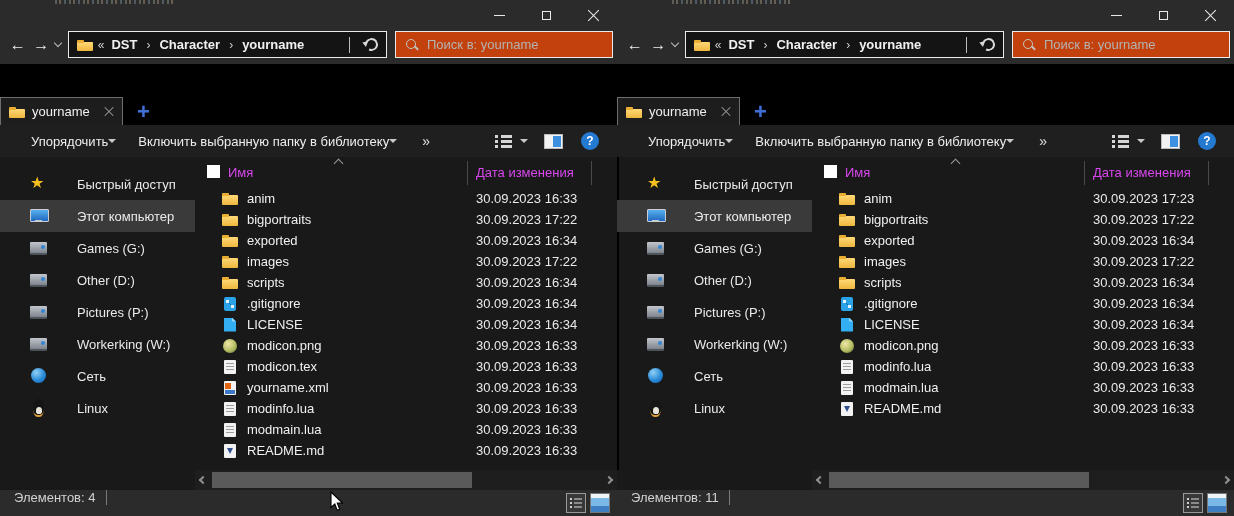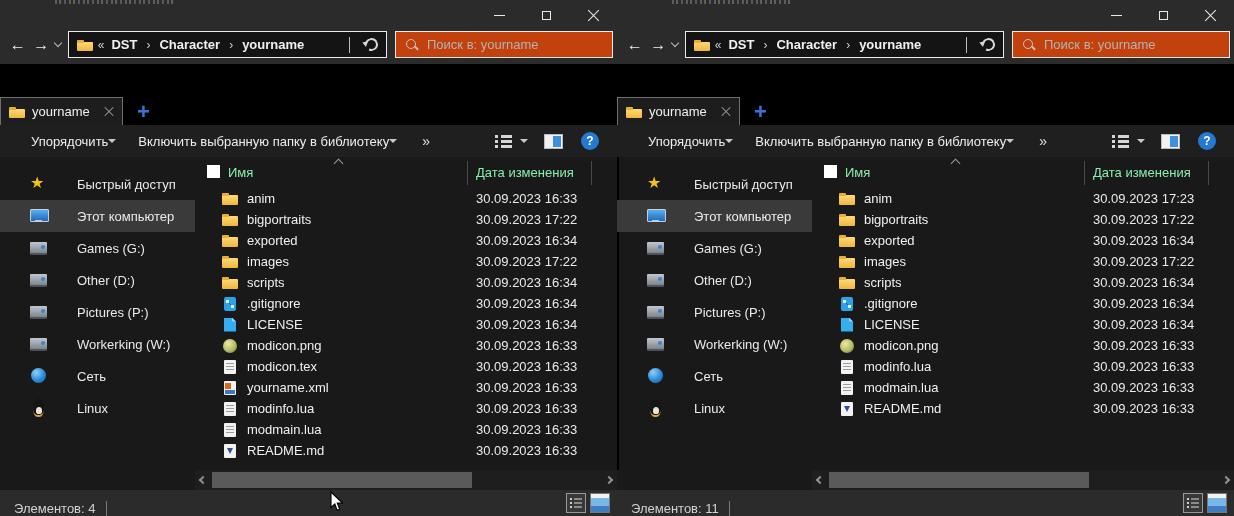--- a/index.html
+++ b/index.html
@@ -94,21 +94,21 @@
     background:linear-gradient(#c2c6cc,#7e848c); border-radius:1px; border-bottom:2px solid #4e545c; }
   .sicon.i-drive::after { content:''; position:absolute; right:3px; top:6px; width:4px; height:4px; border-radius:50%; background:#2f86d8; }
   .sicon.i-network::before { content:''; position:absolute; left:1px; top:1px; width:15px; height:15px; border-radius:50%;
     background:radial-gradient(circle at 35% 30%, #8fd0f5, #2a8ad8 55%, #0e5fb0); }
   .sicon.i-linux::before { content:''; position:absolute; left:3px; top:0; width:11px; height:16px;
     background:#141414; border-radius:50% 50% 42% 42%; border-bottom:2px solid #e0a03a; }
   .sicon.i-linux::after { content:''; position:absolute; left:6px; top:8px; width:6px; height:7px;
     background:#e8e4da; border-radius:50% 50% 40% 40%; }
 
   .filepane { flex:1; position:relative; background:#191919; }
-  .list-header { height:31px; position:relative; color:#86efac; }
+  .list-header { height:31px; position:relative; color:#d946ef; }
   .hdr-check { position:absolute; left:12px; top:8px; width:13px; height:13px; background:#fff; border:1px solid #fff; }
   .hdr-name { position:absolute; left:33px; top:8px; }
   .hdr-sort { position:absolute; left:140px; top:3px; width:7px; height:7px; border-left:1px solid #9a9a9a; border-top:1px solid #9a9a9a; transform:rotate(45deg); }
   .hdr-sep1 { position:absolute; left:272px; top:4px; width:1px; height:24px; background:#4a4a4a; }
   .hdr-date { position:absolute; left:281px; top:8px; }
   .hdr-sep2 { position:absolute; left:396px; top:4px; width:1px; height:24px; background:#4a4a4a; }
 
   .file-row { height:21px; position:relative; }
   .fcell-name { position:absolute; left:27px; top:0; height:21px; display:flex; align-items:center; gap:9px; color:#f0f0f0; }
   .fcell-date { position:absolute; left:281px; top:0; height:21px; display:flex; align-items:center; color:#eaeaea; }
@@ -147,21 +147,21 @@
   .hscroll-row { height:20px; display:flex; flex:0 0 auto; }
   .side-fill { width:195px; background:#191919; }
   .hbar { flex:1; position:relative; background:#1e1e1e; }
   .harr { position:absolute; top:0; width:16px; height:20px; display:flex; align-items:center; justify-content:center; }
   .harr.left { left:0; } .harr.right { right:0; }
   .chev-l { width:6px; height:6px; border-left:2px solid #8f8f8f; border-bottom:2px solid #8f8f8f; transform:rotate(45deg); }
   .chev-r { width:6px; height:6px; border-left:2px solid #8f8f8f; border-bottom:2px solid #8f8f8f; transform:rotate(-135deg); }
   .hthumb { position:absolute; left:17px; top:2px; width:260px; height:16px; background:#5a5a5a; }
 
   
-  .statusbar { height:26px; background:#2b2b2b; display:flex; align-items:flex-end; padding:0 8px 0 14px; color:#d2d2d2; position:relative; flex:0 0 auto; }
+  .statusbar { height:26px; background:#2b2b2b; display:flex; align-items:flex-start; padding:0 8px 0 14px; color:#d2d2d2; position:relative; flex:0 0 auto; }
   .status-sep { width:1px; height:15px; background:#7a7a7a; margin-left:10px; }
   .status-views { position:absolute; right:7px; top:3px; display:flex; gap:4px; }
   .view-details { width:20px; height:20px; border:1px solid #999; background:#383838; position:relative; }
   .view-details::before { content:''; position:absolute; left:3px; top:4px; width:2px; height:2px; background:#cfcfcf; box-shadow:0 4px 0 #cfcfcf, 0 8px 0 #cfcfcf; }
   .view-details::after  { content:''; position:absolute; left:7px; top:4px; width:8px; height:2px; background:#8a8a8a; box-shadow:0 4px 0 #8a8a8a, 0 8px 0 #8a8a8a; }
   .view-thumb { width:20px; height:20px; border:1px solid #777; background:linear-gradient(180deg,#eef4f8 0 22%, #7ab8e8 22% 65%, #3f7ec2 65% 100%); }
 
   
   .cursor { position:absolute; left:330px; top:491px; z-index:50; pointer-events:none; }
 </style>

